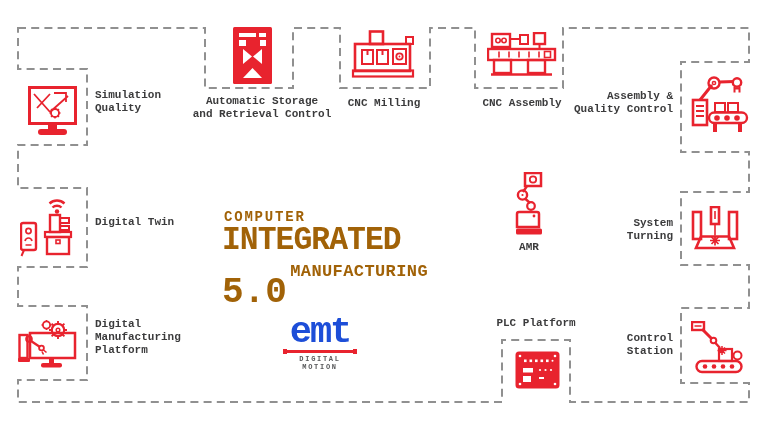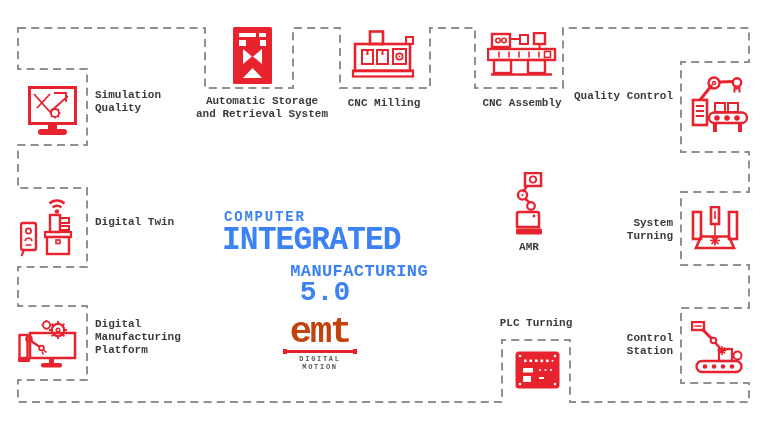--- a/index.html
+++ b/index.html
@@ -18,29 +18,29 @@
   .lbl-mill{left:334px;top:97px;width:100px;}
   .lbl-turn{left:472px;top:97px;width:100px;}
   .lbl-asm{left:563px;top:90px;width:110px;}
   .lbl-laser{left:593px;top:217px;width:80px;}
   .lbl-weld{left:593px;top:332px;width:80px;}
   .lbl-plc{left:486px;top:317px;width:100px;}
   .lbl-amr{left:499px;top:241px;width:60px;}
   .lbl-twin{left:95px;top:216px;width:100px;}
   .lbl-dmp{left:95px;top:318px;width:110px;}
   
-  .title{position:absolute;left:222px;top:210px;width:206px;color:#3b82f6;}
+  .title{position:absolute;left:222px;top:210px;width:206px;color:#a16207;}
   .t1{font-size:14px;font-weight:bold;letter-spacing:1.8px;line-height:14px;margin-left:2px;}
   .t2{font-size:33px;font-weight:bold;letter-spacing:-1px;line-height:28px;margin-top:3px;
       transform:scaleX(0.95);transform-origin:left top;white-space:nowrap;}
   .t3{font-size:17px;font-weight:bold;letter-spacing:0.4px;line-height:15px;margin-top:9px;text-align:right;}
-  .t4{font-size:28px;font-weight:bold;line-height:24px;margin-top:2px;text-align:center;}
+  .t4{font-size:36px;font-weight:bold;line-height:24px;margin-top:2px;text-align:left;}
   
   .logo{position:absolute;left:283px;top:315px;width:74px;text-align:center;}
-  .logo-text{color:#c2410c;font-size:37px;font-weight:bold;letter-spacing:-2px;line-height:34px;}
+  .logo-text{color:#1d4ed8;font-size:37px;font-weight:bold;letter-spacing:-2px;line-height:34px;}
   .logo-bar{position:relative;height:2.5px;background:#e8232e;margin:1px 2px 2px 2px;}
   .logo-bar::before,.logo-bar::after{content:'';position:absolute;top:-1px;width:4px;height:4.5px;background:#e8232e;}
   .logo-bar::before{left:-2px;} .logo-bar::after{right:-2px;}
   .logo-tag{color:#58595b;font-size:7px;font-weight:bold;letter-spacing:1.7px;}
 </style>
 </head>
 <body>
 
 <div class="canvas">
 
@@ -233,47 +233,48 @@
     </svg>
   </div>
 
   <div class="lbl lbl-sim">
     <span class="ln">Simulation</span>
     <span class="ln">Quality</span>
   </div>
 
   <div class="lbl lbl-asrs al-c">
     <span class="ln">Automatic Storage</span>
-    <span class="ln">and Retrieval System</span>
+    <span class="ln">and Retrieval Control</span>
   </div>
 
   <div class="lbl lbl-mill al-c">
     <span class="ln">CNC Milling</span>
   </div>
 
   <div class="lbl lbl-turn al-c">
     <span class="ln">CNC Assembly</span>
   </div>
 
   <div class="lbl lbl-asm al-r">
+    <span class="ln">Assembly &amp;</span>
     <span class="ln">Quality Control</span>
   </div>
 
   <div class="lbl lbl-laser al-r">
     <span class="ln">System</span>
     <span class="ln">Turning</span>
   </div>
 
   <div class="lbl lbl-weld al-r">
     <span class="ln">Control</span>
     <span class="ln">Station</span>
   </div>
 
   <div class="lbl lbl-plc al-c">
-    <span class="ln">PLC Turning</span>
+    <span class="ln">PLC Platform</span>
   </div>
 
   <div class="lbl lbl-amr al-c">
     <span class="ln">AMR</span>
   </div>
 
   <div class="lbl lbl-twin">
     <span class="ln">Digital Twin</span>
   </div>
 

